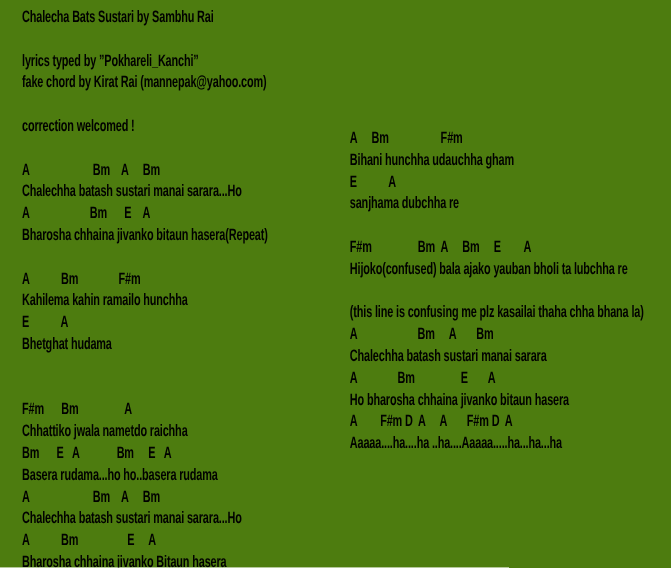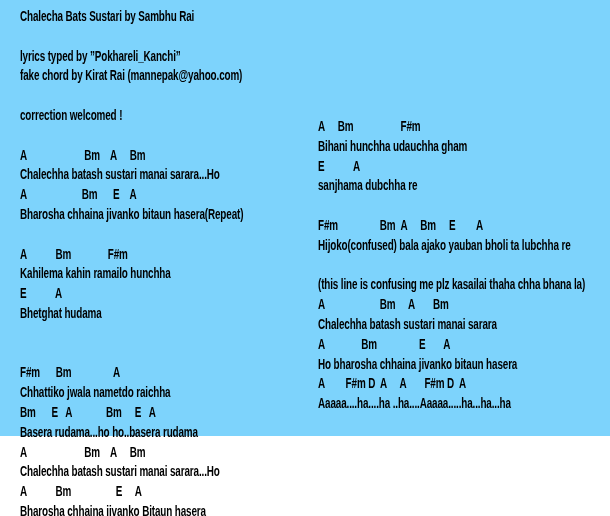--- a/index.html
+++ b/index.html
@@ -6,22 +6,22 @@
     margin: 0;
     padding: 0;
     width: 610px;
     height: 516px;
     background: #ffffff;
     overflow: hidden;
   }
   #page {
     position: relative;
     width: 610px;
-    height: 436px;
-    background: #7dd3fc;
+    height: 516px;
+    background: #4d7c0f;
   }
   .column {
     position: absolute;
     font-family: "Liberation Sans", sans-serif;
     font-weight: bold;
     font-size: 15px;
     line-height: 19.8px;
     letter-spacing: -0.2px;
     color: #000000;
     white-space: pre;

